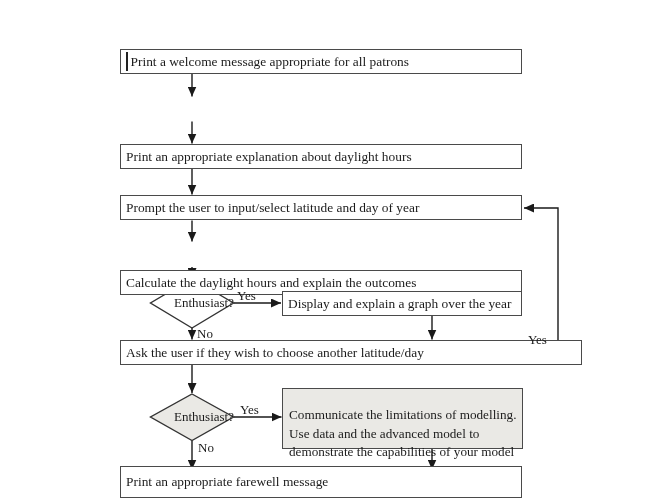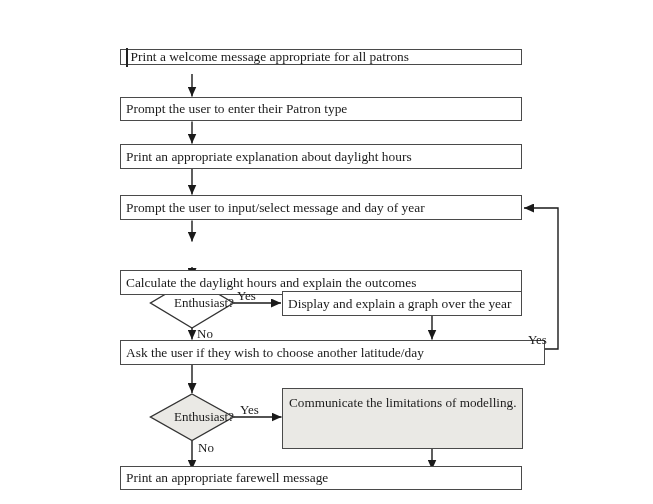--- a/index.html
+++ b/index.html
@@ -24,31 +24,31 @@
     border: 1.4px solid #4a4a4a;
     display: flex;
     align-items: center;
     font-size: 13.4px;
     line-height: 1;
     padding: 0 4px 0 5px;
     white-space: nowrap;
     z-index: 2;
   }
   .shaded { background: #eae9e5; }
-  #box-welcome    { left:120px; top:49px;  width:402px; height:16px; }
+  #box-welcome    { left:120px; top:49px;  width:402px; height:25px; }
   #box-patron     { left:120px; top:97px;  width:402px; height:24px; }
   #box-explain    { left:120px; top:144px; width:402px; height:25px; }
   #box-latitude   { left:120px; top:195px; width:402px; height:25px; }
   #box-calculate  { left:120px; top:242px; width:402px; height:25px;margin-top:28px; }
   #box-graph      { left:282px; top:291px; width:240px; height:25px; }
-  #box-ask        { left:120px; top:340px; width:425px; height:25px; }
+  #box-ask        { left:120px; top:340px; width:462px; height:25px; }
   #box-limits     { left:282px; top:388px; width:241px; height:61px;
-                    display:block; padding:5px 4px 0 6px; font-size:13.2px;
+                    display:block; padding:17px 4px 0 6px; font-size:13.2px;
                     line-height:18.6px; }
-  #box-farewell   { left:120px; top:466px; width:402px; height:24px; }
+  #box-farewell   { left:120px; top:466px; width:402px; height:32px; }
   .diamond-label {
     position: absolute;
     width: 84px;
     text-align: right;
     font-size: 13px;
     line-height: 14px;
     z-index: 3;
     white-space: nowrap;
   }
   #dlabel-1 { left:150px; top:296px; }
@@ -104,46 +104,45 @@
 
     <polygon points="192,278.5 233.5,303 192,328 150.5,303" fill="#ffffff" stroke="#333333" stroke-width="1.4"></polygon>
     <polygon points="192,394 233.5,417 192,440.5 150.5,417" fill="#eae9e5" stroke="#333333" stroke-width="1.4"></polygon>
   </svg>
 
   <div class="box" id="box-welcome">
     <span class="text-cursor"></span>
     <span>Print a welcome message appropriate for all patrons</span>
   </div>
 
-  <div class="box" id="box-patron">
-    <span>Prompt the user to enter their Patron type</span>
-  </div>
 
   <div class="box" id="box-explain">
     <span>Print an appropriate explanation about daylight hours</span>
   </div>
 
   <div class="box" id="box-latitude">
-    <span>Prompt the user to input/select message and day of year</span>
+    <span>Prompt the user to input/select latitude and day of year</span>
   </div>
 
   <div class="box" id="box-calculate">
     <span>Calculate the daylight hours and explain the outcomes</span>
   </div>
 
   <div class="box" id="box-graph">
     <span>Display and explain a graph over the year</span>
   </div>
 
   <div class="box" id="box-ask">
     <span>Ask the user if they wish to choose another latitude/day</span>
   </div>
 
   <div class="box shaded" id="box-limits">
     <div>Communicate the limitations of modelling.</div>
+    <div>Use data and the advanced model to</div>
+    <div>demonstrate the capabilities of your model</div>
   </div>
 
   <div class="box" id="box-farewell">
     <span>Print an appropriate farewell message</span>
   </div>
 
   <div class="diamond-label" id="dlabel-1">Enthusiast?</div>
   <div class="diamond-label" id="dlabel-2">Enthusiast?</div>
 
   <div class="edge-label" id="lbl-yes-1">Yes</div>

